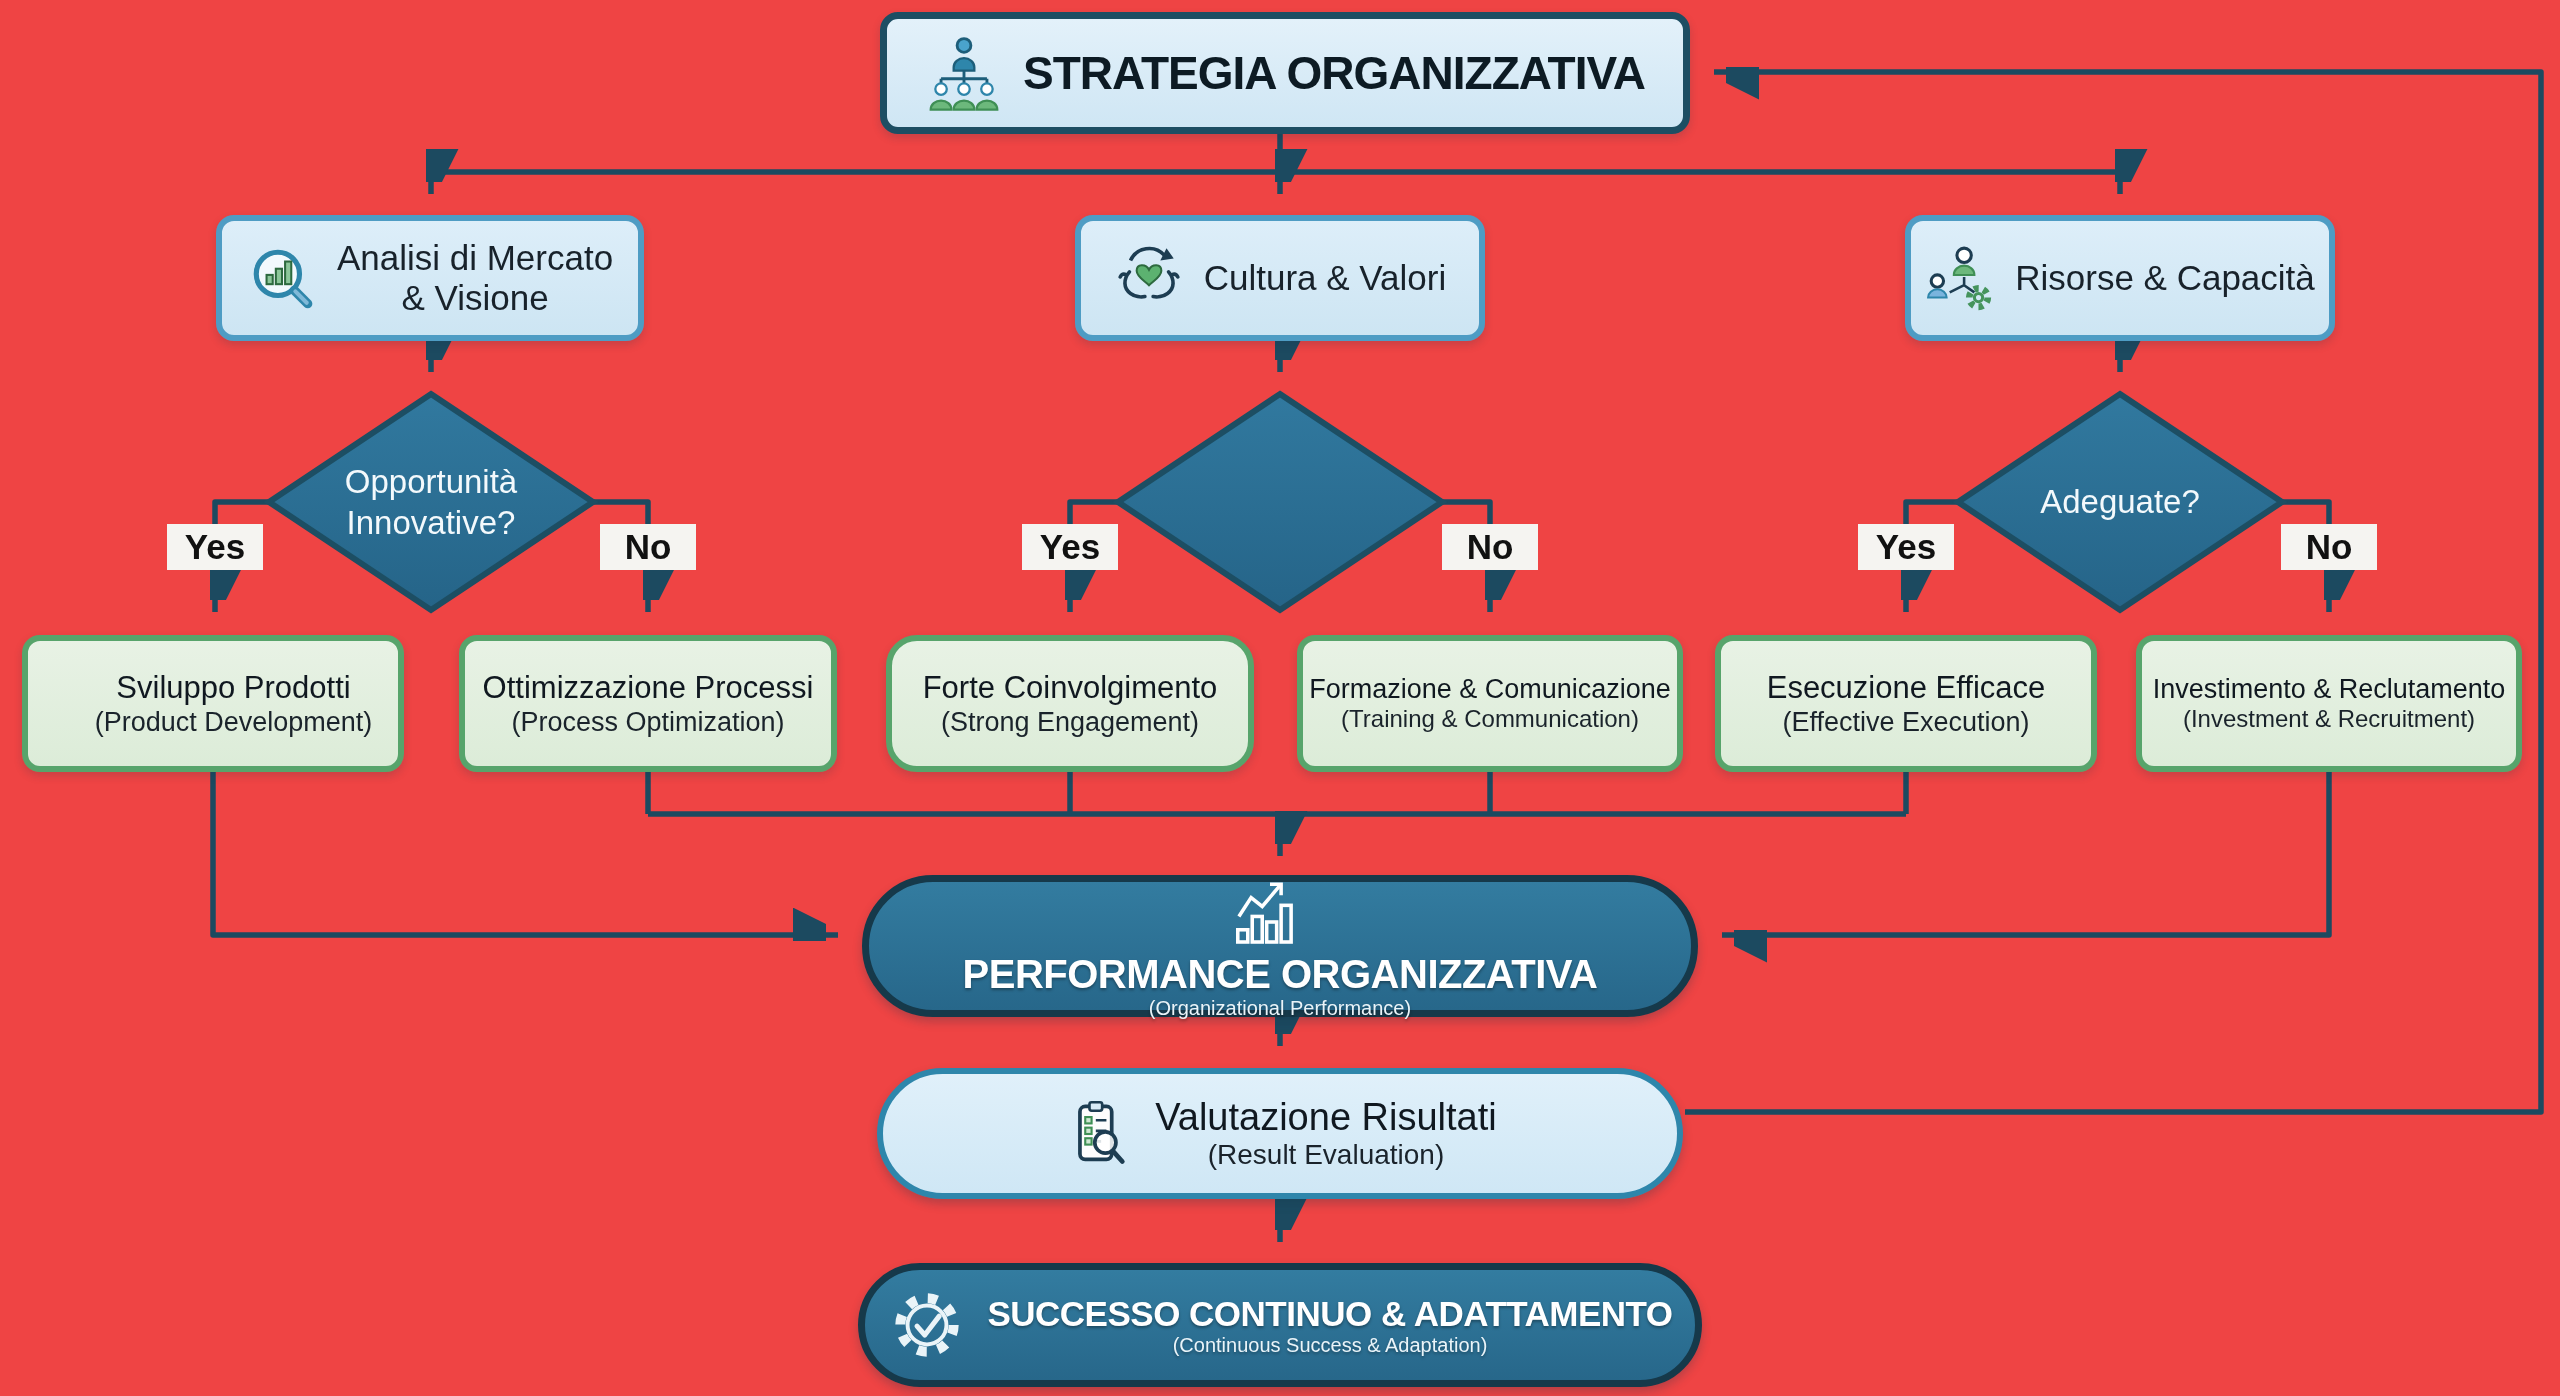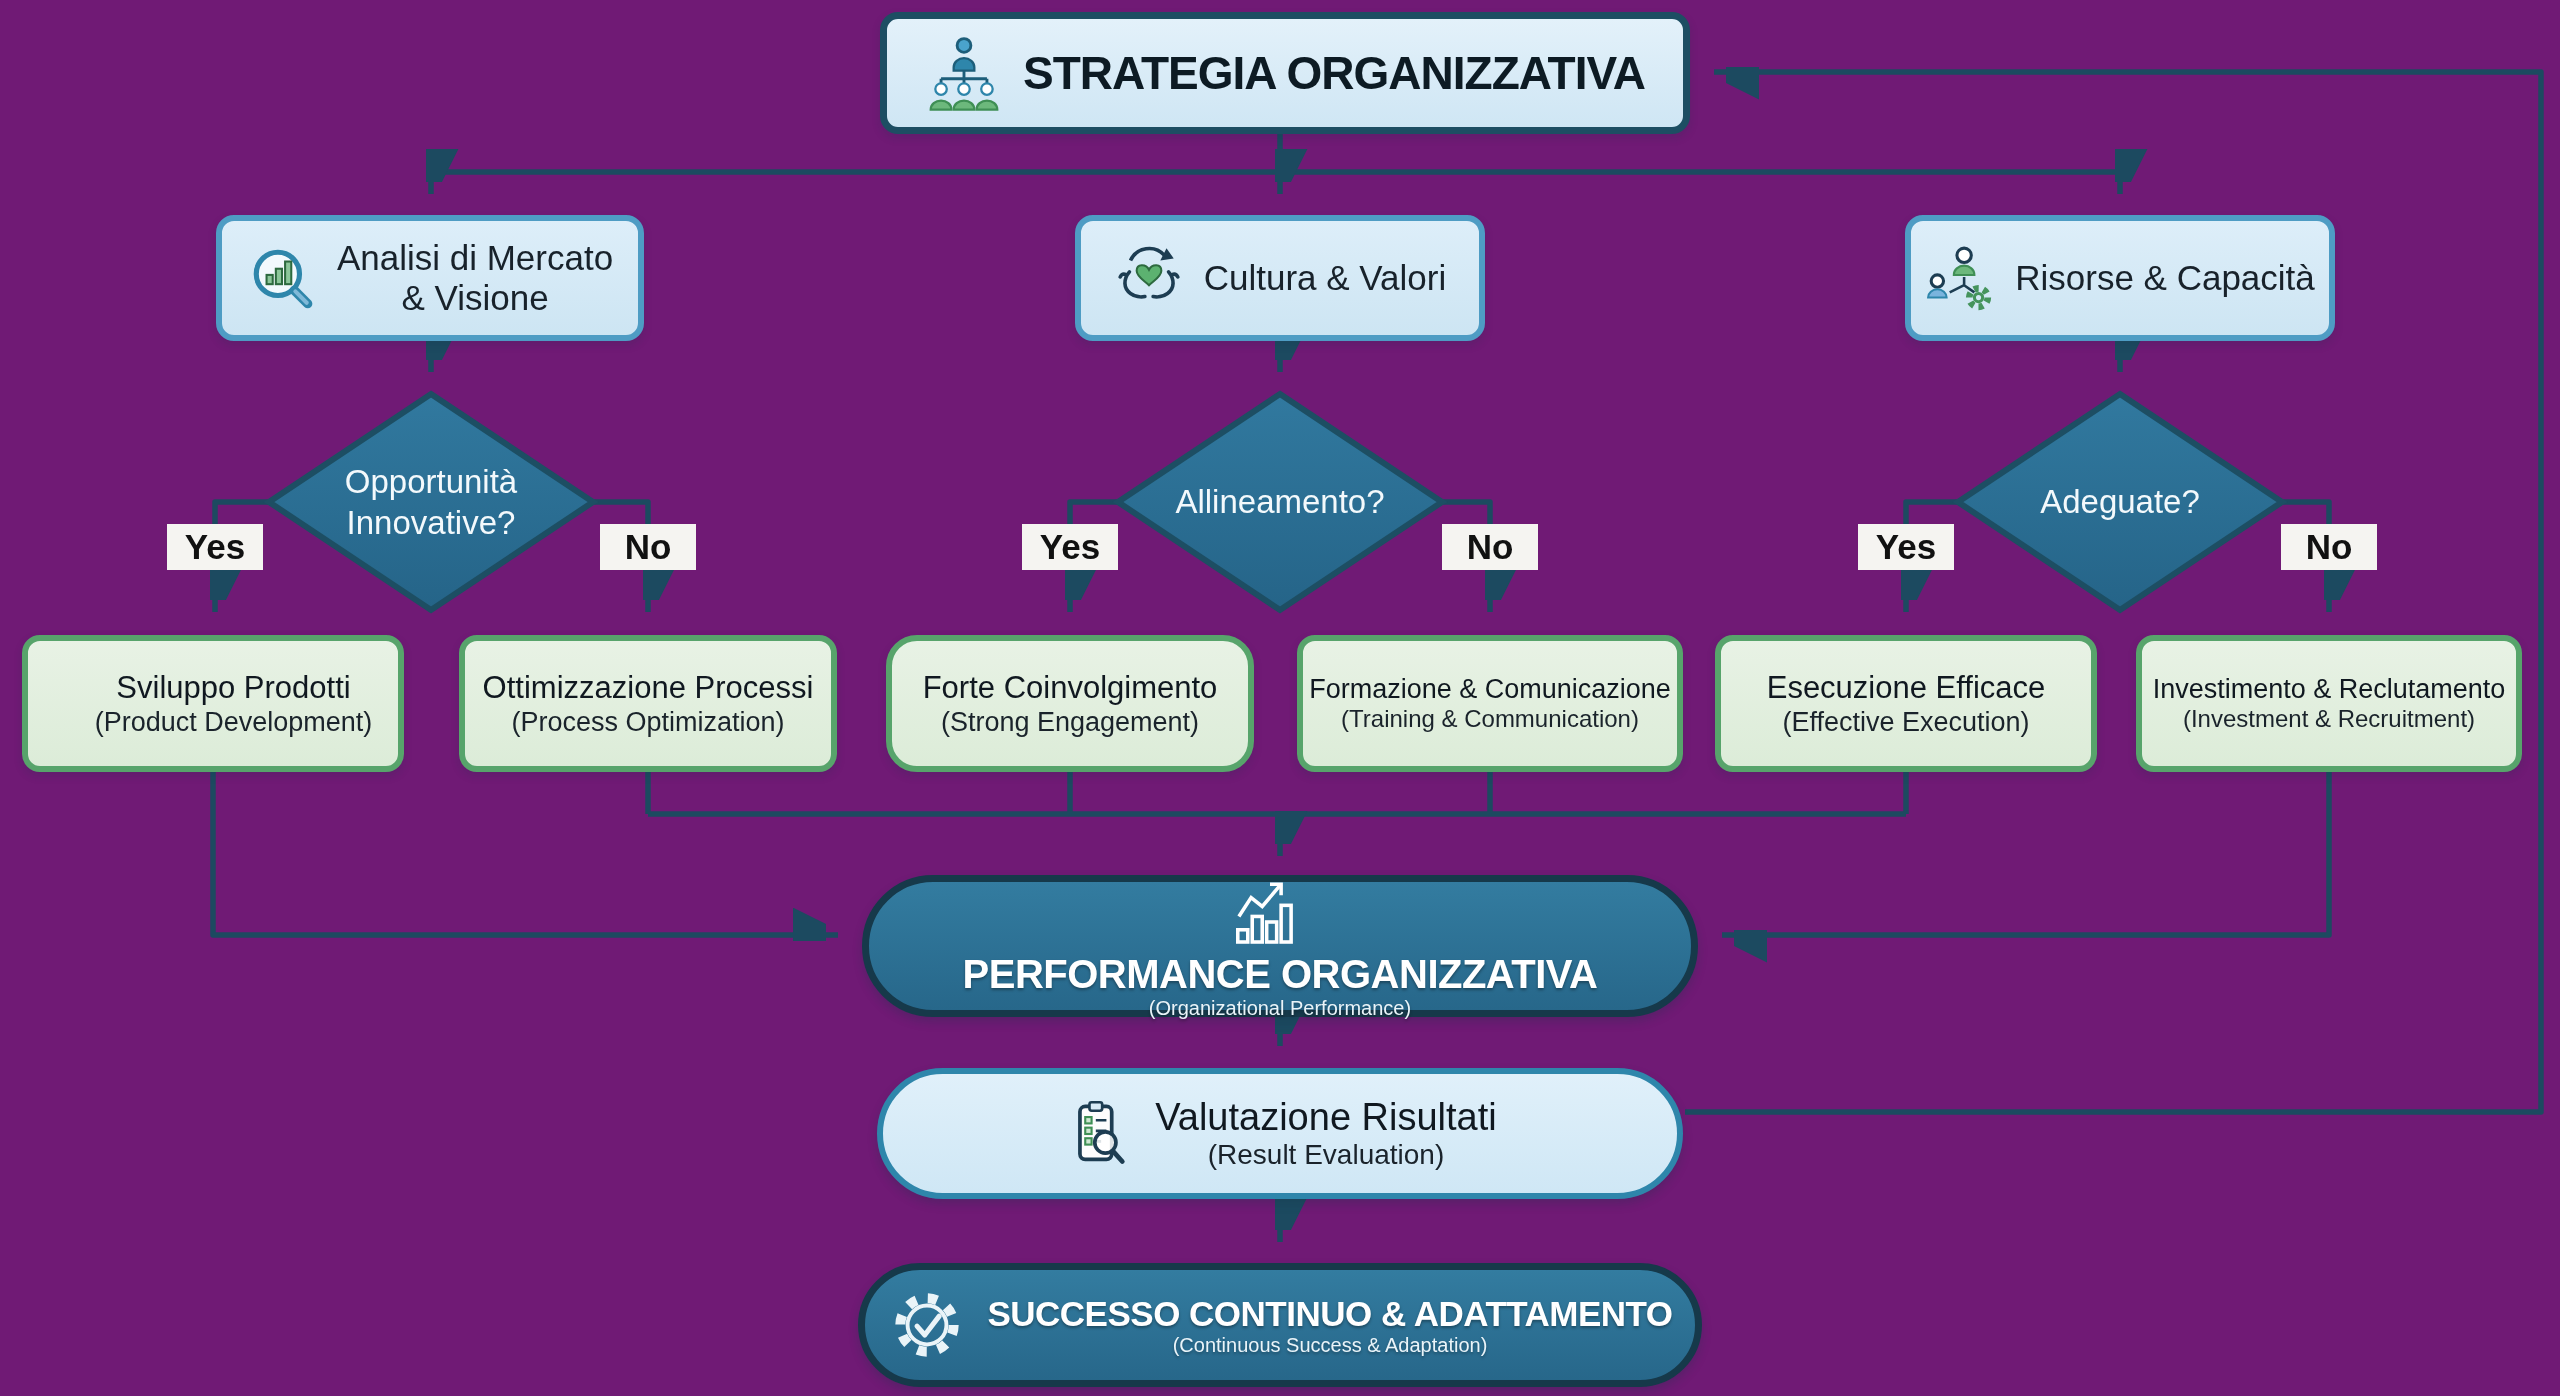--- a/index.html
+++ b/index.html
@@ -1,16 +1,16 @@
 <!DOCTYPE html>
 <html><head>
 <meta charset="utf-8">
 <style>
   html,body{margin:0;padding:0;background:#f5f4f1;}
-  #stage{position:relative;width:2560px;height:1396px;background:#701a75;overflow:hidden;
+  #stage{position:relative;width:2560px;height:1396px;background:#ef4444;overflow:hidden;
          font-family:"Liberation Sans", sans-serif;}
   #wires{position:absolute;left:0;top:0;width:2560px;height:1396px;}
   .node{position:absolute;box-sizing:border-box;display:flex;align-items:center;justify-content:center;}
   .rbox{border-radius:18px;box-shadow:0 4px 8px rgba(20,50,70,.18);}
   .pill{border-radius:80px;box-shadow:0 5px 10px rgba(20,50,70,.25);}
   .titlebox{background:linear-gradient(180deg,#e3f1fa,#cfe6f4);border:7px solid #1d4e63;}
   .pillarbox{background:linear-gradient(180deg,#ddeef9,#cde5f3);border:6px solid #4e9cc4;}
   .greenbox{background:linear-gradient(180deg,#e8f2e5,#dcecd8);border:6px solid #57a46b;flex-direction:column;}
   .tealpill{background:linear-gradient(180deg,#337ca0,#27678a);border:7px solid #16394a;}
   .lightpill{background:linear-gradient(180deg,#e0f0fa,#cfe7f5);border:6px solid #2e86ab;}
@@ -142,23 +142,20 @@
     </svg>
     <div class="pillar-text">
       <div>Risorse &amp; Capacità</div>
     </div>
   </div>
 
   <div class="diamond-label" style="left:290px;top:438px;width:282px;height:128px;">
     <div>Opportunità</div>
       <div>Innovative?</div>
   </div>
-  <div class="diamond-label" style="left:1139px;top:452px;width:282px;height:100px;">
-    <div>Allineamento?</div>
-  </div>
   <div class="diamond-label" style="left:1979px;top:452px;width:282px;height:100px;">
     <div>Adeguate?</div>
   </div>
 
   <div class="yn" style="left:167px;top:524px;">Yes</div>
   <div class="yn" style="left:600px;top:524px;">No</div>
   <div class="yn" style="left:1022px;top:524px;">Yes</div>
   <div class="yn" style="left:1442px;top:524px;">No</div>
   <div class="yn" style="left:1858px;top:524px;">Yes</div>
   <div class="yn" style="left:2281px;top:524px;">No</div>

